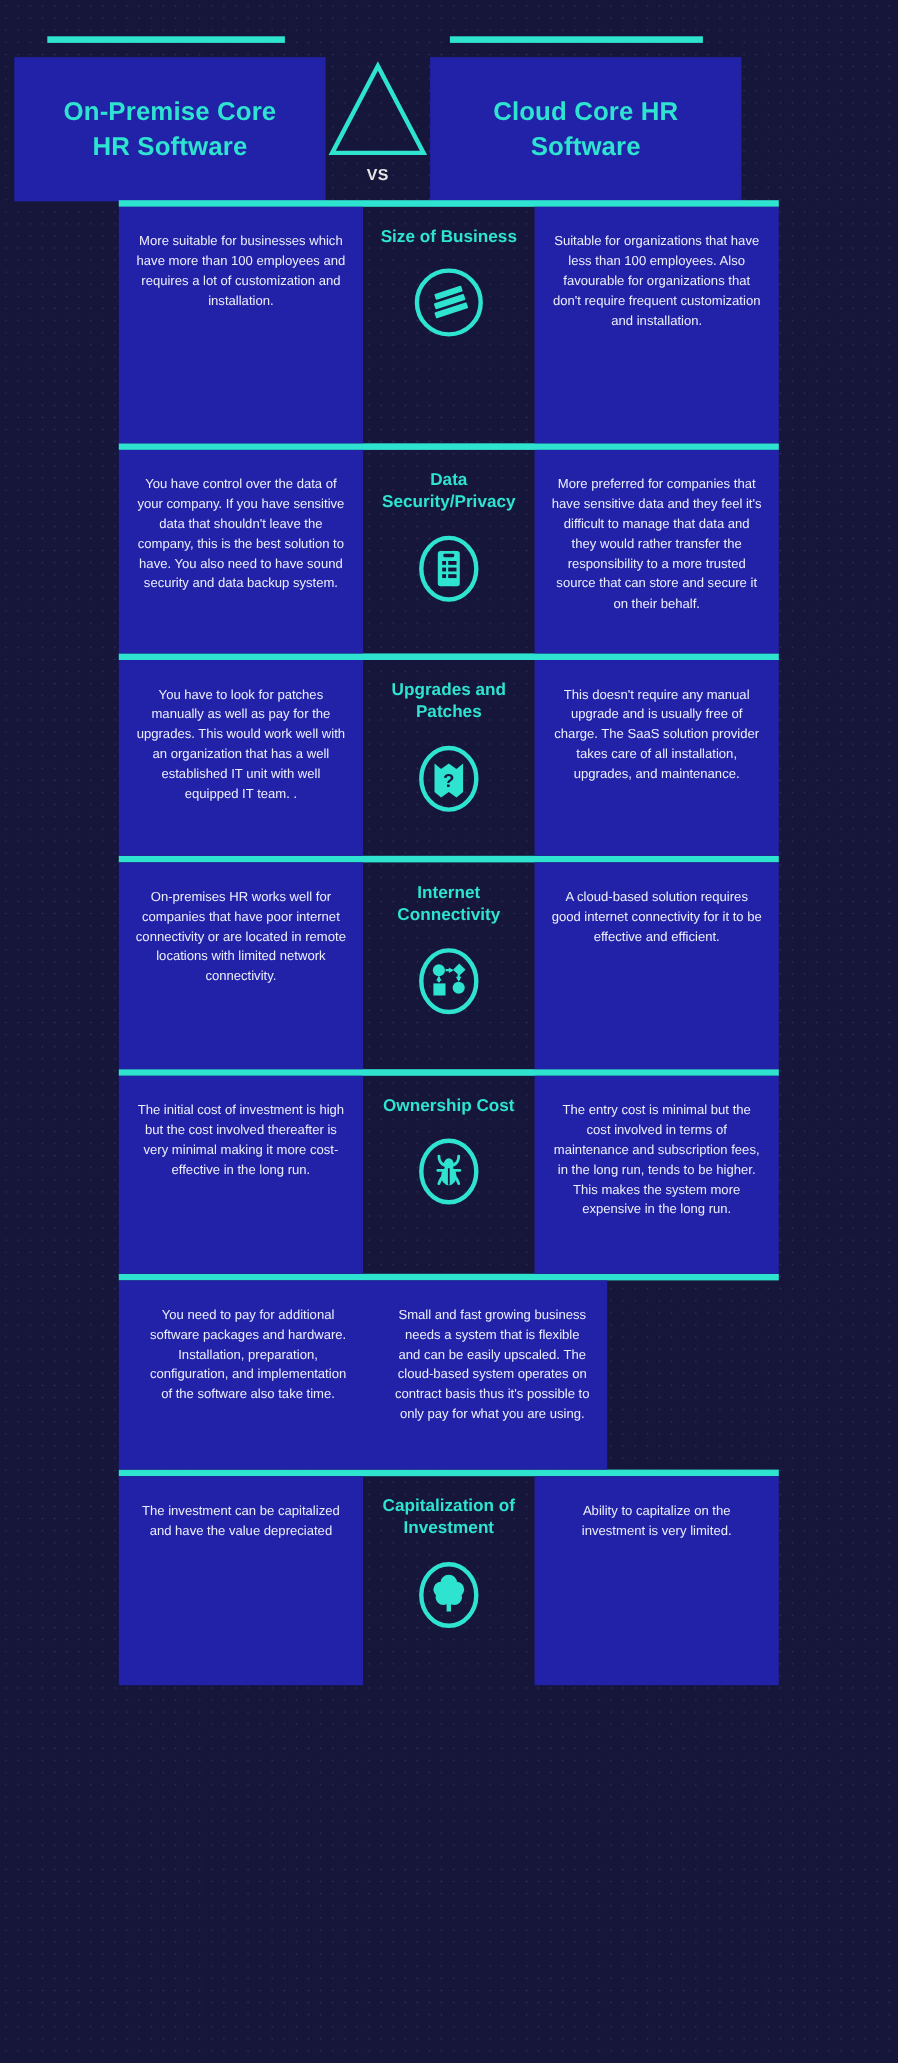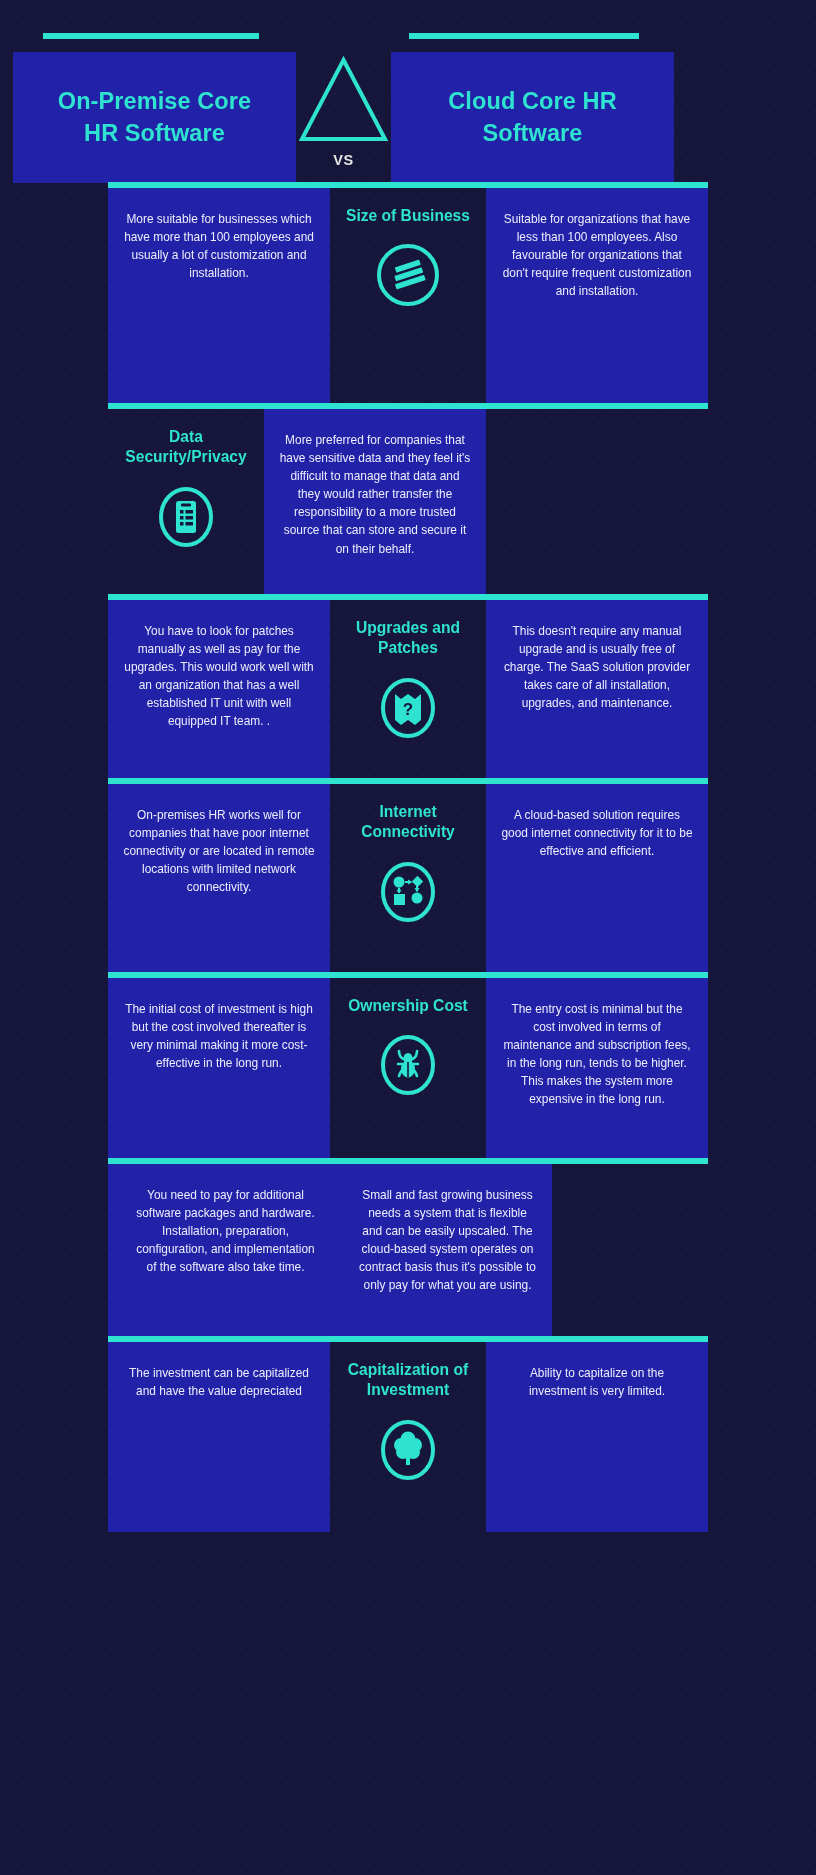--- a/index.html
+++ b/index.html
@@ -181,21 +181,21 @@
     </div>
 
   </div>
 
   <div class="table">
 
     <div class="divider top"></div>
 
     <div class="row row-h1">
       <div class="cell cell-left">
-        <div class="cell-text">More suitable for businesses which have more than 100 employees and usually a lot of customization and installation.</div>
+        <div class="cell-text">More suitable for businesses which have more than 100 employees and requires a lot of customization and installation.</div>
       </div>
       <div class="cell cell-mid">
         <div class="cat-title">Size of Business</div>
         <div class="icon-badge">
           <svg width="66" height="66" viewBox="0 0 66 66">
             <circle cx="33" cy="33" r="29" fill="none" stroke="#2ee3cf" stroke-width="4"></circle>
             <g fill="#2ee3cf" transform="rotate(-18 33 33)">
               <rect x="17" y="37" width="32" height="7" rx="1.5"></rect>
               <rect x="17" y="37" width="32" height="7" rx="1.5" fill="none" stroke="#16163a" stroke-width="1.4"></rect>
               <rect x="19" y="29" width="30" height="7" rx="1.5"></rect>
@@ -207,20 +207,23 @@
         </div>
       </div>
       <div class="cell cell-right">
         <div class="cell-text">Suitable for organizations that have less than 100 employees. Also  favourable for organizations that don't require frequent customization  and installation.</div>
       </div>
     </div>
 
     <div class="divider"></div>
 
     <div class="row row-h2">
+      <div class="cell cell-left">
+        <div class="cell-text">You have control over the data of your company. If you have sensitive  data that shouldn't leave the company, this is the best solution to have. You also need to have sound security and data backup system.</div>
+      </div>
       <div class="cell cell-mid">
         <div class="cat-title">Data Security/Privacy</div>
         <div class="icon-badge">
           <svg width="66" height="66" viewBox="0 0 66 66">
             <ellipse cx="33" cy="33" rx="25" ry="28" fill="none" stroke="#2ee3cf" stroke-width="4"></ellipse>
             <rect x="23" y="17" width="20" height="32" rx="2.5" fill="#2ee3cf"></rect>
             <g fill="#16163a">
               <rect x="27" y="26" width="3.5" height="3.5"></rect>
               <rect x="32.5" y="26" width="7.5" height="3.5"></rect>
               <rect x="27" y="32" width="3.5" height="3.5"></rect>

